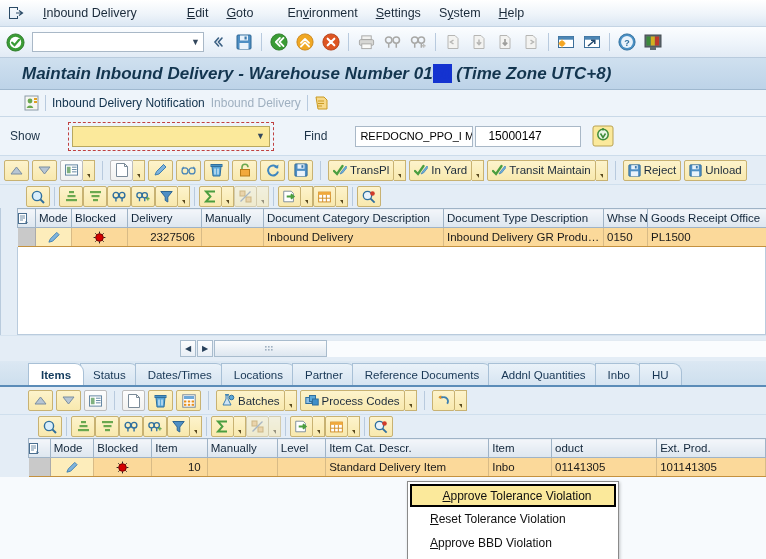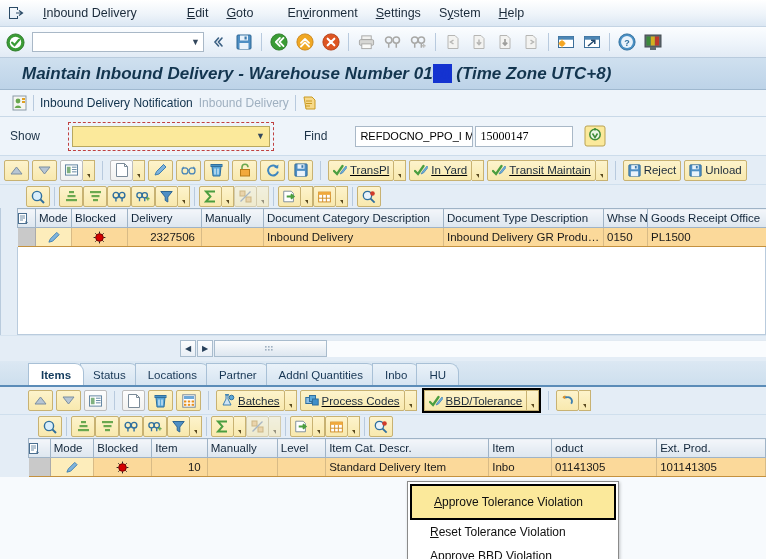--- a/index.html
+++ b/index.html
@@ -54,21 +54,21 @@
   }
   .titlebar .ttl {
     font-size: 17px; font-weight: bold; font-style: italic;
     color:#13354f; padding-left: 22px; letter-spacing:0px; white-space:nowrap;
   }
   .sel-hl { background:#1433d0; color:#1433d0; }
 
   
   .appbar {
     height: 27px; background:#eef4fa; display:flex; align-items:center; gap:6px;
-    padding-left: 12px; border-bottom:1px solid #c9d9e8;
+    padding-left: 24px; border-bottom:1px solid #c9d9e8;
   }
   .appbar .lnk { font-size:12px; color:#10314c; }
   .appbar .lnk.dim { color:#9fb0c0; }
   .vsep { width:1px;height:16px;background:#b8cade; }
 
   
   .sfrow {
     height:39px; display:flex; align-items:center; background:#eef4fa;
     border-bottom:1px solid #ccdceb; padding-left:10px;
   }
@@ -79,38 +79,38 @@
   .show-sel {
     width:198px; height:21px; background:#fbe99b; border:1px solid #b8a860;
     display:flex; align-items:center; justify-content:flex-end; padding-right:4px;
   }
   .show-sel .arrow{font-size:9px;color:#33475c;}
   .find-lbl{ margin-left:34px; }
   .find-sel{
     width:118px;height:21px;background:#fff;border:1px solid #a9b8c7;margin-left:28px;
     display:flex;align-items:center;justify-content:space-between;padding:0 3px 0 4px;font-size:11px;white-space:nowrap;overflow:hidden;
   }
-  .find-val{ width:98px;height:21px;background:#fff;border:1px solid #a9b8c7;margin-left:2px;display:flex;align-items:center;padding-left:4px;font-size:12px;font-family:Liberation Serif, serif;}
+  .find-val{ width:106px;height:21px;background:#fff;border:1px solid #a9b8c7;margin-left:2px;display:flex;align-items:center;padding-left:12px;font-size:12px;}
   .exec-btn{ width:23px;height:23px;margin-left:10px;display:flex;align-items:center;justify-content:center; }
 
   
   .gtb {
     display:flex; align-items:center; gap:2px; padding:3px 3px;
   }
   .gbtn {
     height:21px; min-width:23px; background:linear-gradient(to bottom,#fdf3cc 0%,#f8e9ae 100%);
     border:1px solid #c8b272; border-radius:2px;
     display:flex; align-items:center; justify-content:center; gap:3px;
     padding:0 4px; font-size:11.5px; color:#1c2b3a; white-space:nowrap;
   }
   .gbtn.plain { background:linear-gradient(to bottom,#fdfdfd 0%,#f1f1ef 100%); border:1px solid #bdbdbd; }
   .gdrop { width:12px;height:21px;background:linear-gradient(to bottom,#fdf3cc 0%,#f8e9ae 100%);
            border:1px solid #c8b272;border-left:none;display:flex;align-items:flex-end;justify-content:center;padding-bottom:2px;}
   .gdrop i{ display:block;width:0;height:0;border-left:3px solid transparent;border-top:4px solid #5a4a20; }
-  .grp { display:flex;text-decoration:underline; }
+  .grp { display:flex; }
   .tsep { width:1px;height:19px;background:#b8cade;margin:0 4px; }
 
   .bar1 { height:29px; background:#e4edf6; display:flex; align-items:center; padding-left:4px; border-bottom:1px solid #cfdfed; }
   .bar2 { height:23px; background:#e4edf6; display:flex; align-items:center; padding-left:26px; }
 
   
   .tbl { width:100%; border-collapse:collapse; table-layout:fixed; }
   .tbl th {
     background:linear-gradient(to bottom,#f3f6fa 0%,#dde6ef 100%);
     border:1px solid #9fb3c6; border-top:1px solid #9fb3c6;
@@ -157,21 +157,21 @@
   .popup {
     position:absolute; background:#ffffff; border:1px solid #8a8a8a;
     box-shadow: 1px 1px 3px rgba(0,0,0,0.22);
     padding:2px 0; z-index:60;
   }
   .popup .mi {
     height:24px; display:flex; align-items:center; padding:0 14px 0 22px;
     font-size:12px; color:#101010; white-space:nowrap;
   }
   .popup .mi.sel {
-    background:#fbe99b; border:2px solid #000; margin:0 2px; height:36px;
+    background:#fbe99b; border:2px solid #000; margin:0 2px; height:23px;justify-content:center;
   }
   .popup .mi u { text-decoration: underline; }
 
   .hlbox { border:2px solid #000 !important; }
 
   svg { display:block; }
 </style>
 </head>
 <body>
 
@@ -694,24 +694,30 @@
 
   <div style="background:#d3e1ee;">
     <div class="tabstrip">
       <span class="tab active">
           <span>Items</span>
         </span>
       <span class="tab">
           <span>Status</span>
         </span>
       <span class="tab">
+          <span>Dates/Times</span>
+        </span>
+      <span class="tab">
           <span>Locations</span>
         </span>
       <span class="tab">
           <span>Partner</span>
+        </span>
+      <span class="tab">
+          <span>Reference Documents</span>
         </span>
       <span class="tab">
           <span>Addnl Quantities</span>
         </span>
       <span class="tab">
           <span>Inbo</span>
         </span>
       <span class="tab">
           <span>HU</span>
         </span>
@@ -781,32 +787,20 @@
           </span>
       </span>
       <span class="grp">
         <span class="gbtn">
           <svg width="14" height="13" viewBox="0 0 14 13">
               <rect x="0.8" y="3.5" width="6" height="6" fill="#8fc0e6" stroke="#2f6f9e"></rect>
               <rect x="4.5" y="1.5" width="6" height="6" fill="#5aa7d8" stroke="#2f6f9e"></rect>
               <rect x="7.5" y="5" width="5.7" height="6" fill="#3f8fc9" stroke="#2f6f9e"></rect>
             </svg>
           <span>Process Codes</span>
-        </span>
-        <span class="gdrop">
-            <i></i>
-          </span>
-      </span>
-      <span class="grp hlbox" style="margin-left:2px;">
-        <span class="gbtn" style="border-radius:0;">
-          <svg width="14" height="12" viewBox="0 0 14 12">
-              <path d="M1 7 L4 10 L9.5 2" stroke="#4b9e3f" stroke-width="2.3" fill="none" stroke-linecap="round"></path>
-              <path d="M7 10 L8.5 7.5 L13 2 L14 3.5 L9.5 9 z" fill="#6fb0e0" stroke="#3c7fb0" stroke-width="0.7"></path>
-            </svg>
-          <span>BBD/Tolerance</span>
         </span>
         <span class="gdrop">
             <i></i>
           </span>
       </span>
       <span class="tsep"></span>
       <span class="grp">
         <span class="gbtn" style="width:23px">
           <svg width="14" height="13" viewBox="0 0 14 13">
               <path d="M11 10 A4.5 4.5 0 0 0 6.5 3 H2.5" fill="none" stroke="#3c7fb0" stroke-width="1.9"></path>

